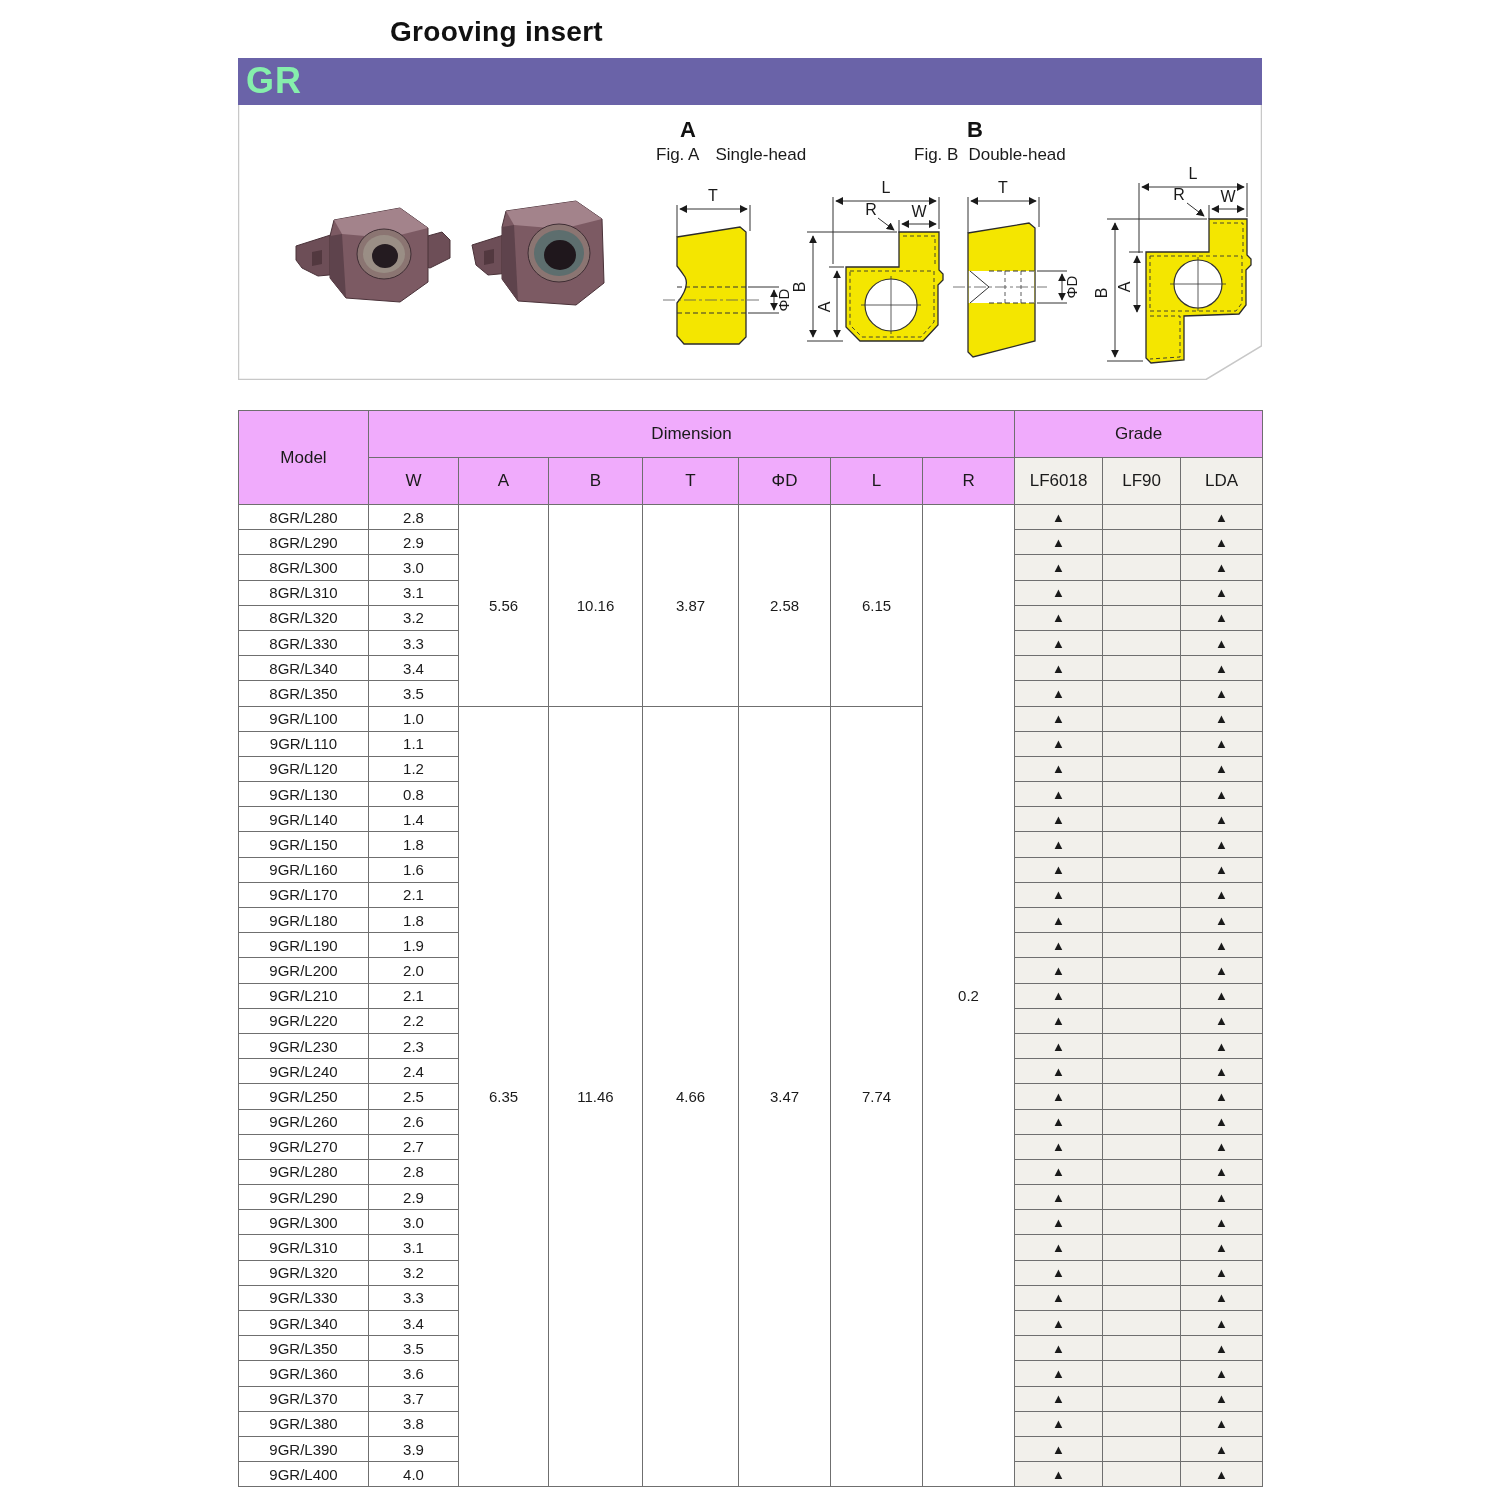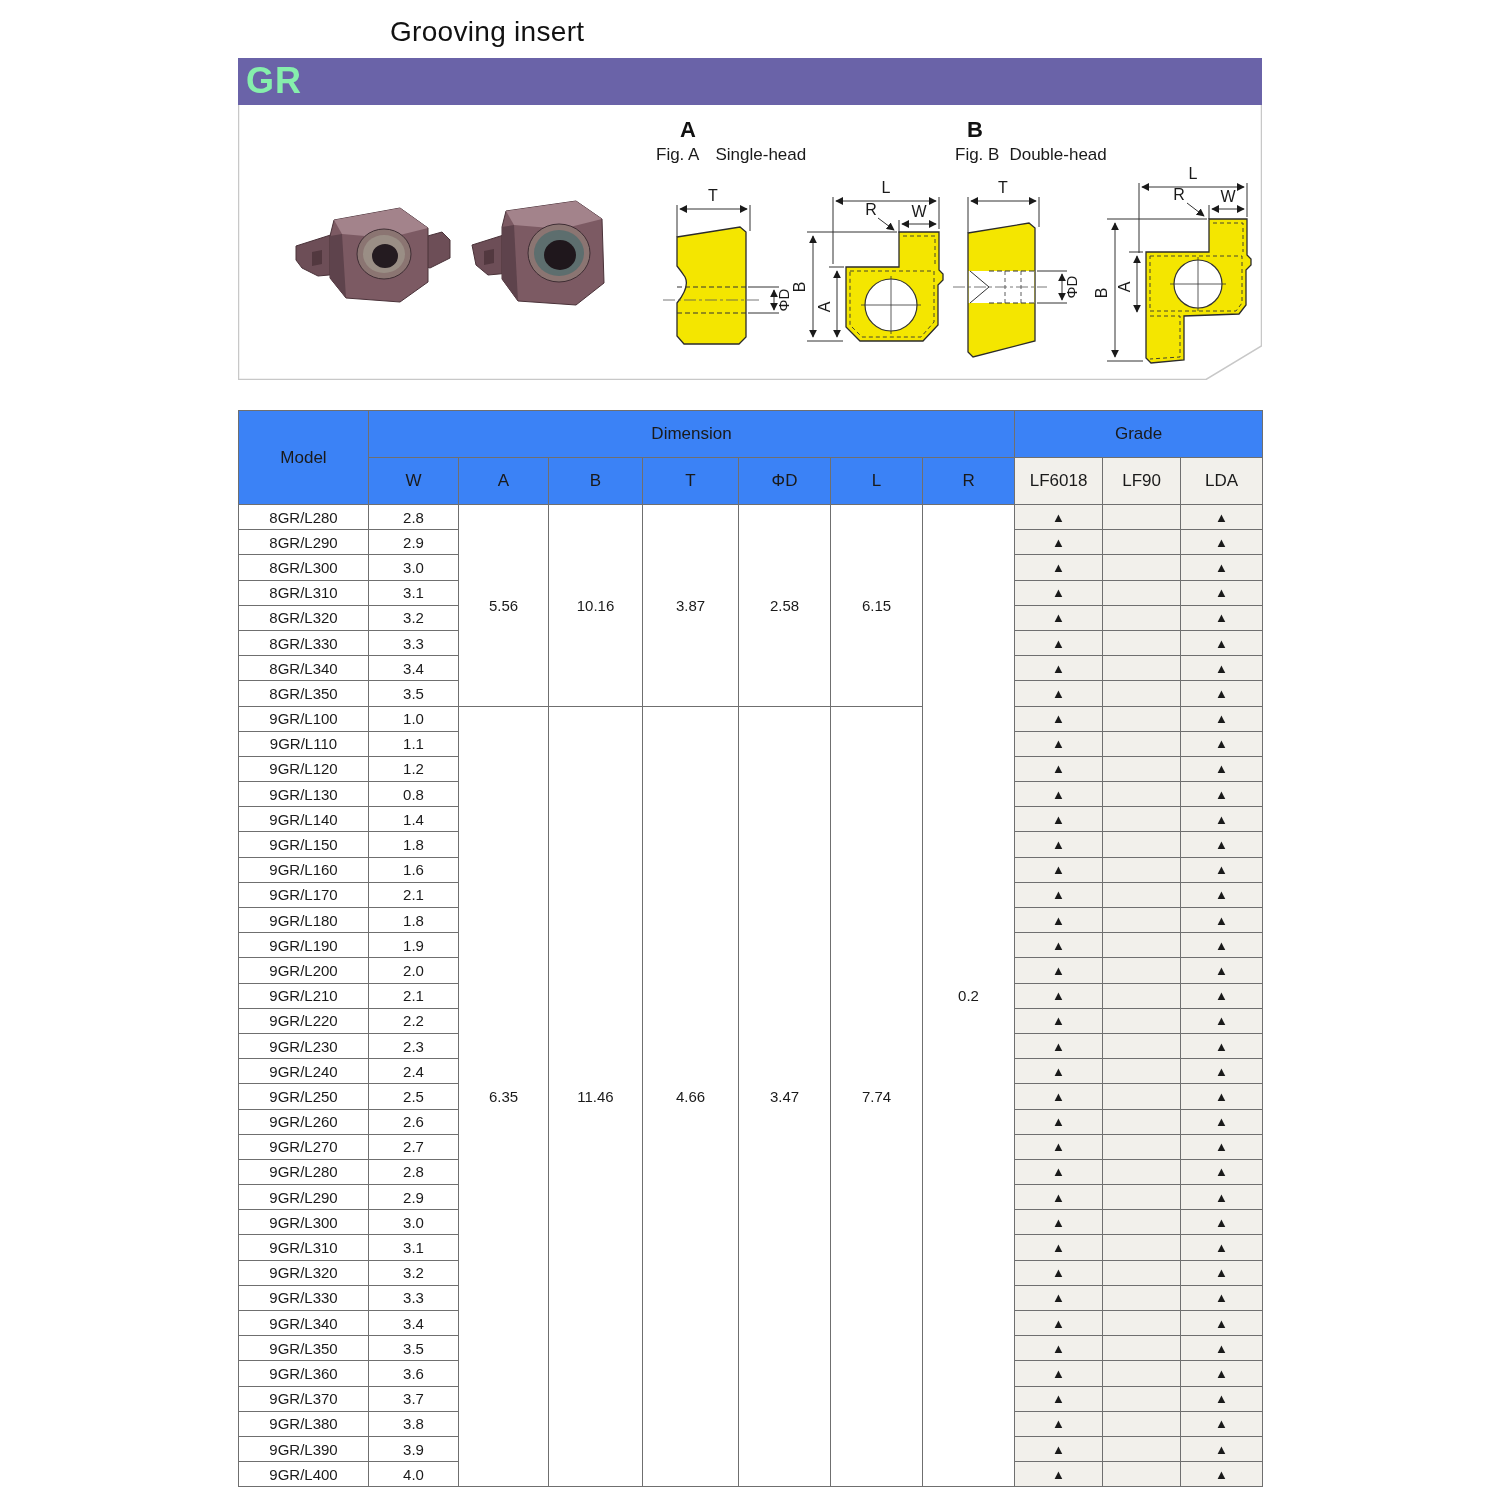--- a/index.html
+++ b/index.html
@@ -1,32 +1,32 @@
 <!DOCTYPE html>
 <html><head>
 <meta charset="utf-8">
 <style>
   html,body{margin:0;padding:0;background:#fff;}
   .page{position:relative;width:1500px;height:1500px;background:#ffffff;
         font-family:"Liberation Sans", sans-serif;color:#1a1a1a;overflow:hidden;}
-  .title{position:absolute;left:390px;top:16px;font-size:28px;font-weight:normal;
+  .title{position:absolute;left:390px;top:16px;font-size:28px;font-weight:bold;
          letter-spacing:0.3px;color:#111;}
   .banner{position:absolute;left:238px;top:58px;width:1024px;height:47px;background:#6a63a8;}
   .banner span{display:block;margin-left:8px;font-size:36px;font-weight:bold;
          color:#86efac;line-height:46px;letter-spacing:1px;}
   .topbox{position:absolute;left:238px;top:105px;width:1024px;height:275px;}
   .topbox .abs{position:absolute;}
   .figletter{position:absolute;font-size:22px;font-weight:bold;color:#111;}
   .figcaption{position:absolute;font-size:17px;color:#1a1a1a;white-space:nowrap;}
   .figcaption .fl{margin-right:16px;}
   table.spec{position:absolute;left:238px;top:410px;width:1024px;border-collapse:collapse;
          table-layout:fixed;font-size:15px;}
   table.spec th,table.spec td{border:1px solid #6f6f6f;text-align:center;vertical-align:middle;
          padding:0;overflow:hidden;}
-  table.spec thead th{background:#3b82f6;font-weight:normal;font-size:17px;height:46px;}
+  table.spec thead th{background:#f0abfc;font-weight:normal;font-size:17px;height:46px;}
   table.spec thead th.gradehdr{background:#f2f0eb;}
   table.spec tbody td{height:24.2px;background:#ffffff;}
   table.spec tbody td.grade{background:#f2f0eb;font-size:13px;}
   svg text{font-family:"Liberation Sans", sans-serif;fill:#1a1a1a;}
 </style>
 </head>
 <body>
 
 <div class="page">
 
@@ -128,21 +128,21 @@
           <line x1="16" y1="174" x2="52" y2="174"></line>
         <line x1="22" y1="69" x2="22" y2="170" marker-start="url(#mFA)" marker-end="url(#mFA)"></line>
         <line x1="38" y1="100" x2="53" y2="100"></line>
         <line x1="46" y1="104" x2="46" y2="170" marker-start="url(#mFA)" marker-end="url(#mFA)"></line>
       </g>
       <text transform="translate(14,120) rotate(-90)" font-size="16" text-anchor="middle">B</text>
       <text transform="translate(39,140) rotate(-90)" font-size="16" text-anchor="middle">A</text>
     </svg>
 
     <div class="figletter" style="left:729px;top:12px">B</div>
-    <div class="figcaption" style="left:717px;top:40px">
+    <div class="figcaption" style="left:676px;top:40px">
       <span class="fl" style="margin-right:10px">Fig. B</span><span>Double-head</span>
     </div>
 
     <svg class="abs" style="left:705px;top:62px" width="145" height="205" viewBox="0 0 145 205">
       <defs>
           <marker id="mSB" viewBox="0 0 10 10" refX="9" refY="5" markerWidth="8" markerHeight="8" orient="auto-start-reverse">
             <path d="M0,0L10,5L0,10z" fill="#1a1a1a"></path>
           </marker>
         </defs>
       <g stroke="#333" stroke-width="1" fill="none">

